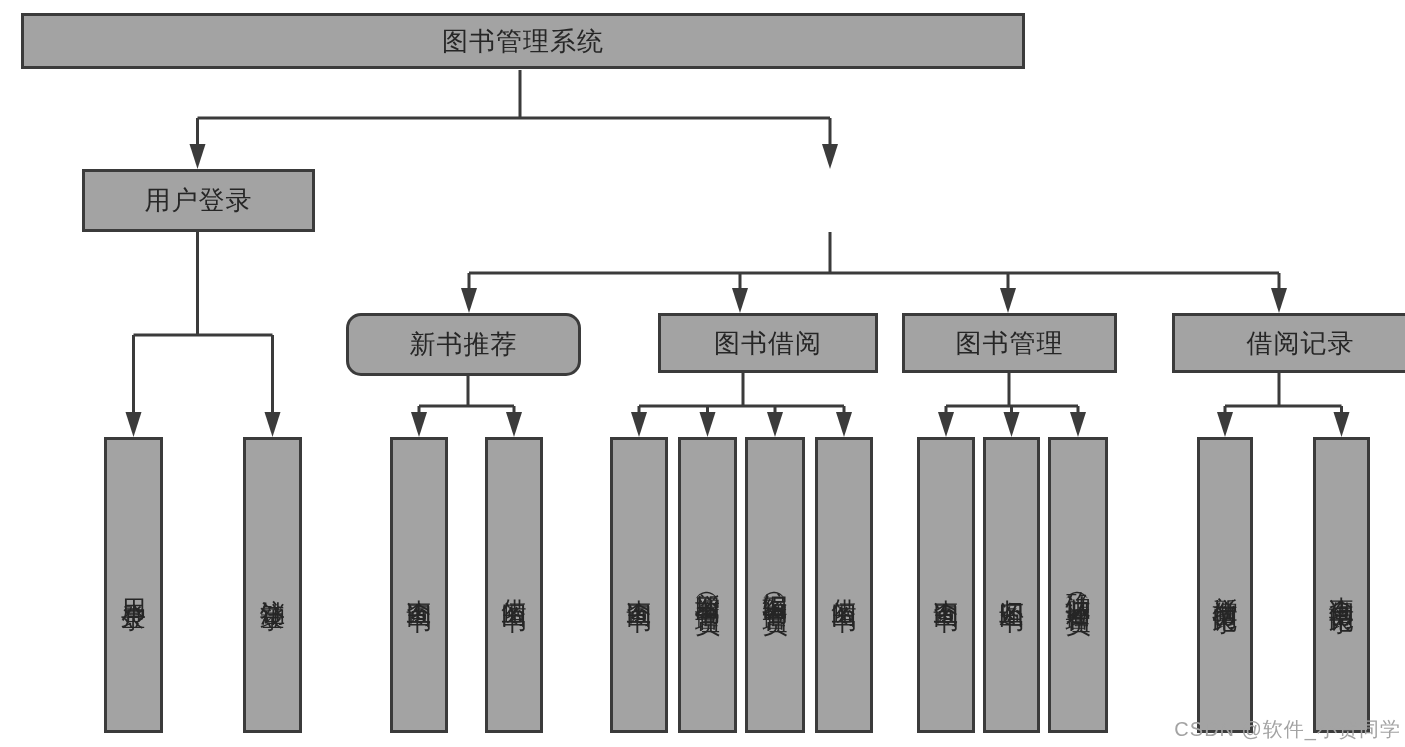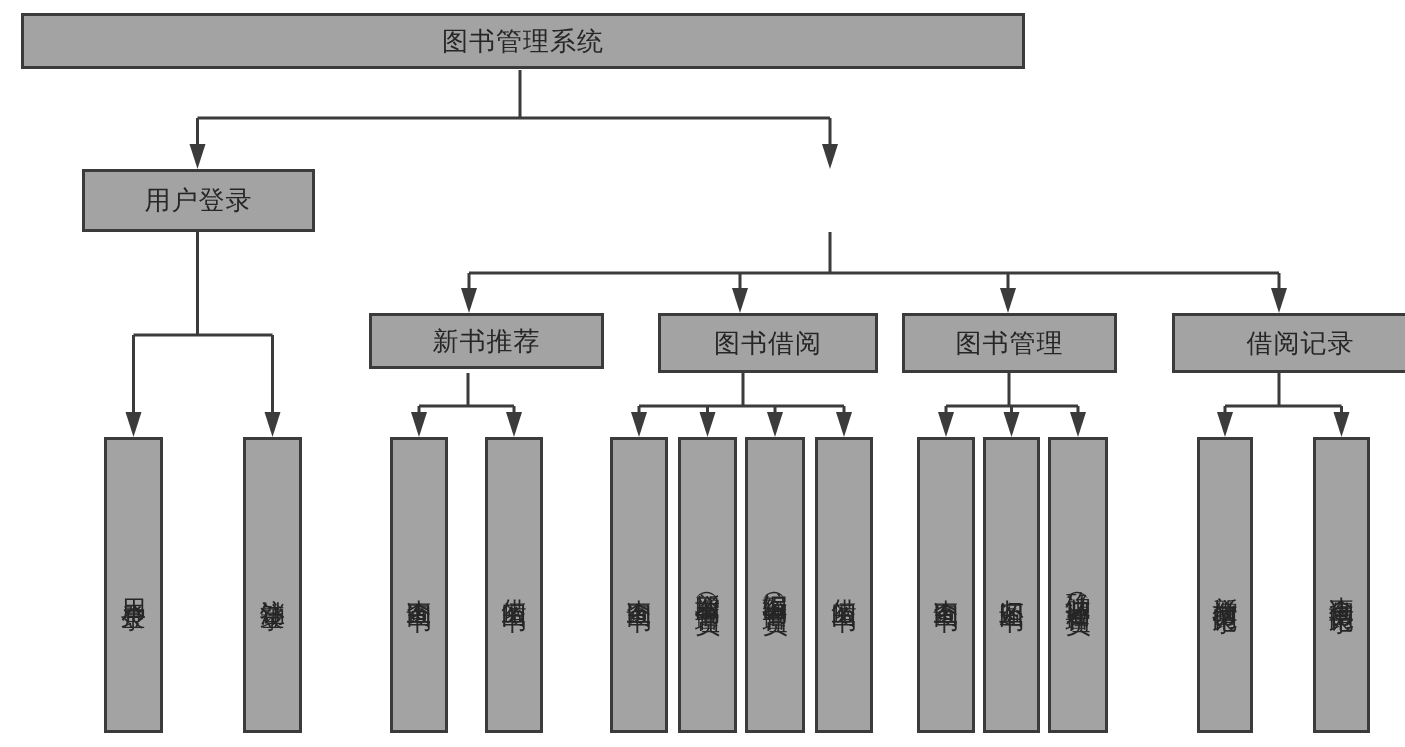--- a/index.html
+++ b/index.html
@@ -87,21 +87,21 @@
   </svg>
 
   <div class="box" style="left:21px;top:13px;width:1004px;height:56px;">
     <span class="h-label">图书管理系统</span>
   </div>
 
   <div class="box" style="left:82px;top:169px;width:233px;height:63px;">
     <span class="h-label">用户登录</span>
   </div>
 
-  <div class="box" style="left:369px;top:313px;width:235px;height:56px;">
+  <div class="box" style="left:346px;top:313px;width:235px;height:63px;border-radius:15px;">
     <span class="h-label">新书推荐</span>
   </div>
   <div class="box" style="left:633px;top:313px;width:220px;height:60px;margin-left:25px;">
     <span class="h-label">图书借阅</span>
   </div>
   <div class="box" style="left:902px;top:313px;width:215px;height:60px;">
     <span class="h-label">图书管理</span>
   </div>
   <div class="box" style="left:1172px;top:313px;width:257px;height:60px;">
     <span class="h-label">借阅记录</span>
@@ -144,14 +144,15 @@
     <span class="v-label">确认归还（管理员）</span>
   </div>
 
   <div class="box" style="left:1197px;top:437px;width:56px;height:296px;">
     <span class="v-label">新增借阅记录</span>
   </div>
   <div class="box" style="left:1313px;top:437px;width:57px;height:296px;">
     <span class="v-label">查询借阅记录</span>
   </div>
 
+  <div class="watermark">CSDN @软件_小贺同学</div>
 
 </div>
 
 </body></html>

